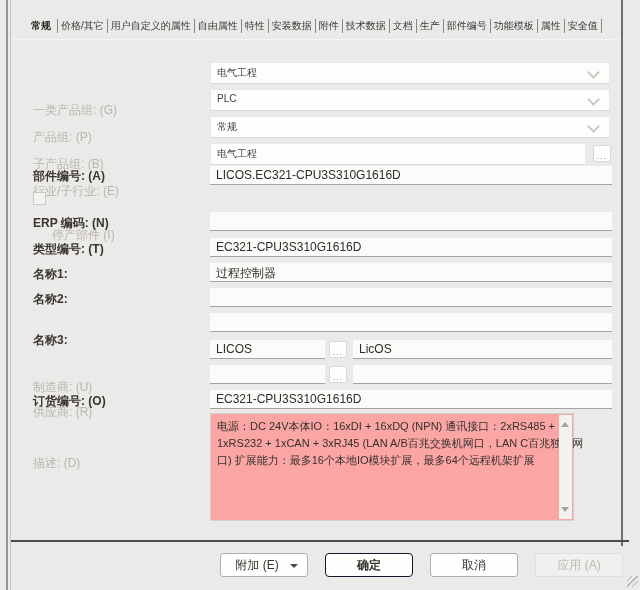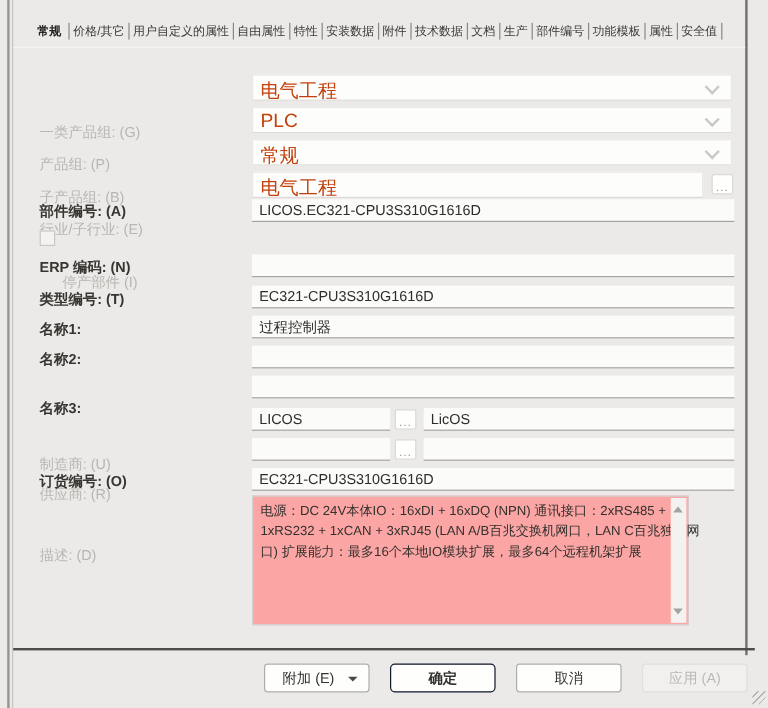--- a/index.html
+++ b/index.html
@@ -24,21 +24,21 @@
   .tabsep{width:1px;height:14px;background:#8a8885;flex:none;}
 
   
   .lbl{position:absolute;left:33px;font-size:12px;line-height:14px;}
   .lbl.on{color:#383530;font-weight:600;}
   .lbl.off{color:#b9b6b1;margin-top:36px;}
 
   
   .combo{position:absolute;left:210px;width:400px;height:22px;background:#fdfdfc;
     border:1px solid #e9e8e6;border-bottom-color:#dddbd8;box-sizing:border-box;}
-  .combo .val{position:absolute;left:6px;top:3px;font-size:16px;color:#c2410c;text-align:center;}
+  .combo .val{position:absolute;left:6px;top:3px;font-size:10px;color:#404040;text-align:center;}
   .chev{position:absolute;right:11px;top:5px;width:7px;height:7px;
     border-right:2px solid #cbc9c4;border-bottom:2px solid #cbc9c4;transform:rotate(45deg);}
 
   
   .tfield{position:absolute;left:210px;width:402px;height:19px;background:#fbfbf9;
     border-bottom:1px solid #a5a39f;box-sizing:border-box;font-size:12px;color:#2f2d29;
     padding:2px 4px 0 6px;white-space:nowrap;overflow:hidden;}
 
   
   .browse{position:absolute;width:18px;height:17px;background:#fefefd;border:1px solid #dbd9d5;

